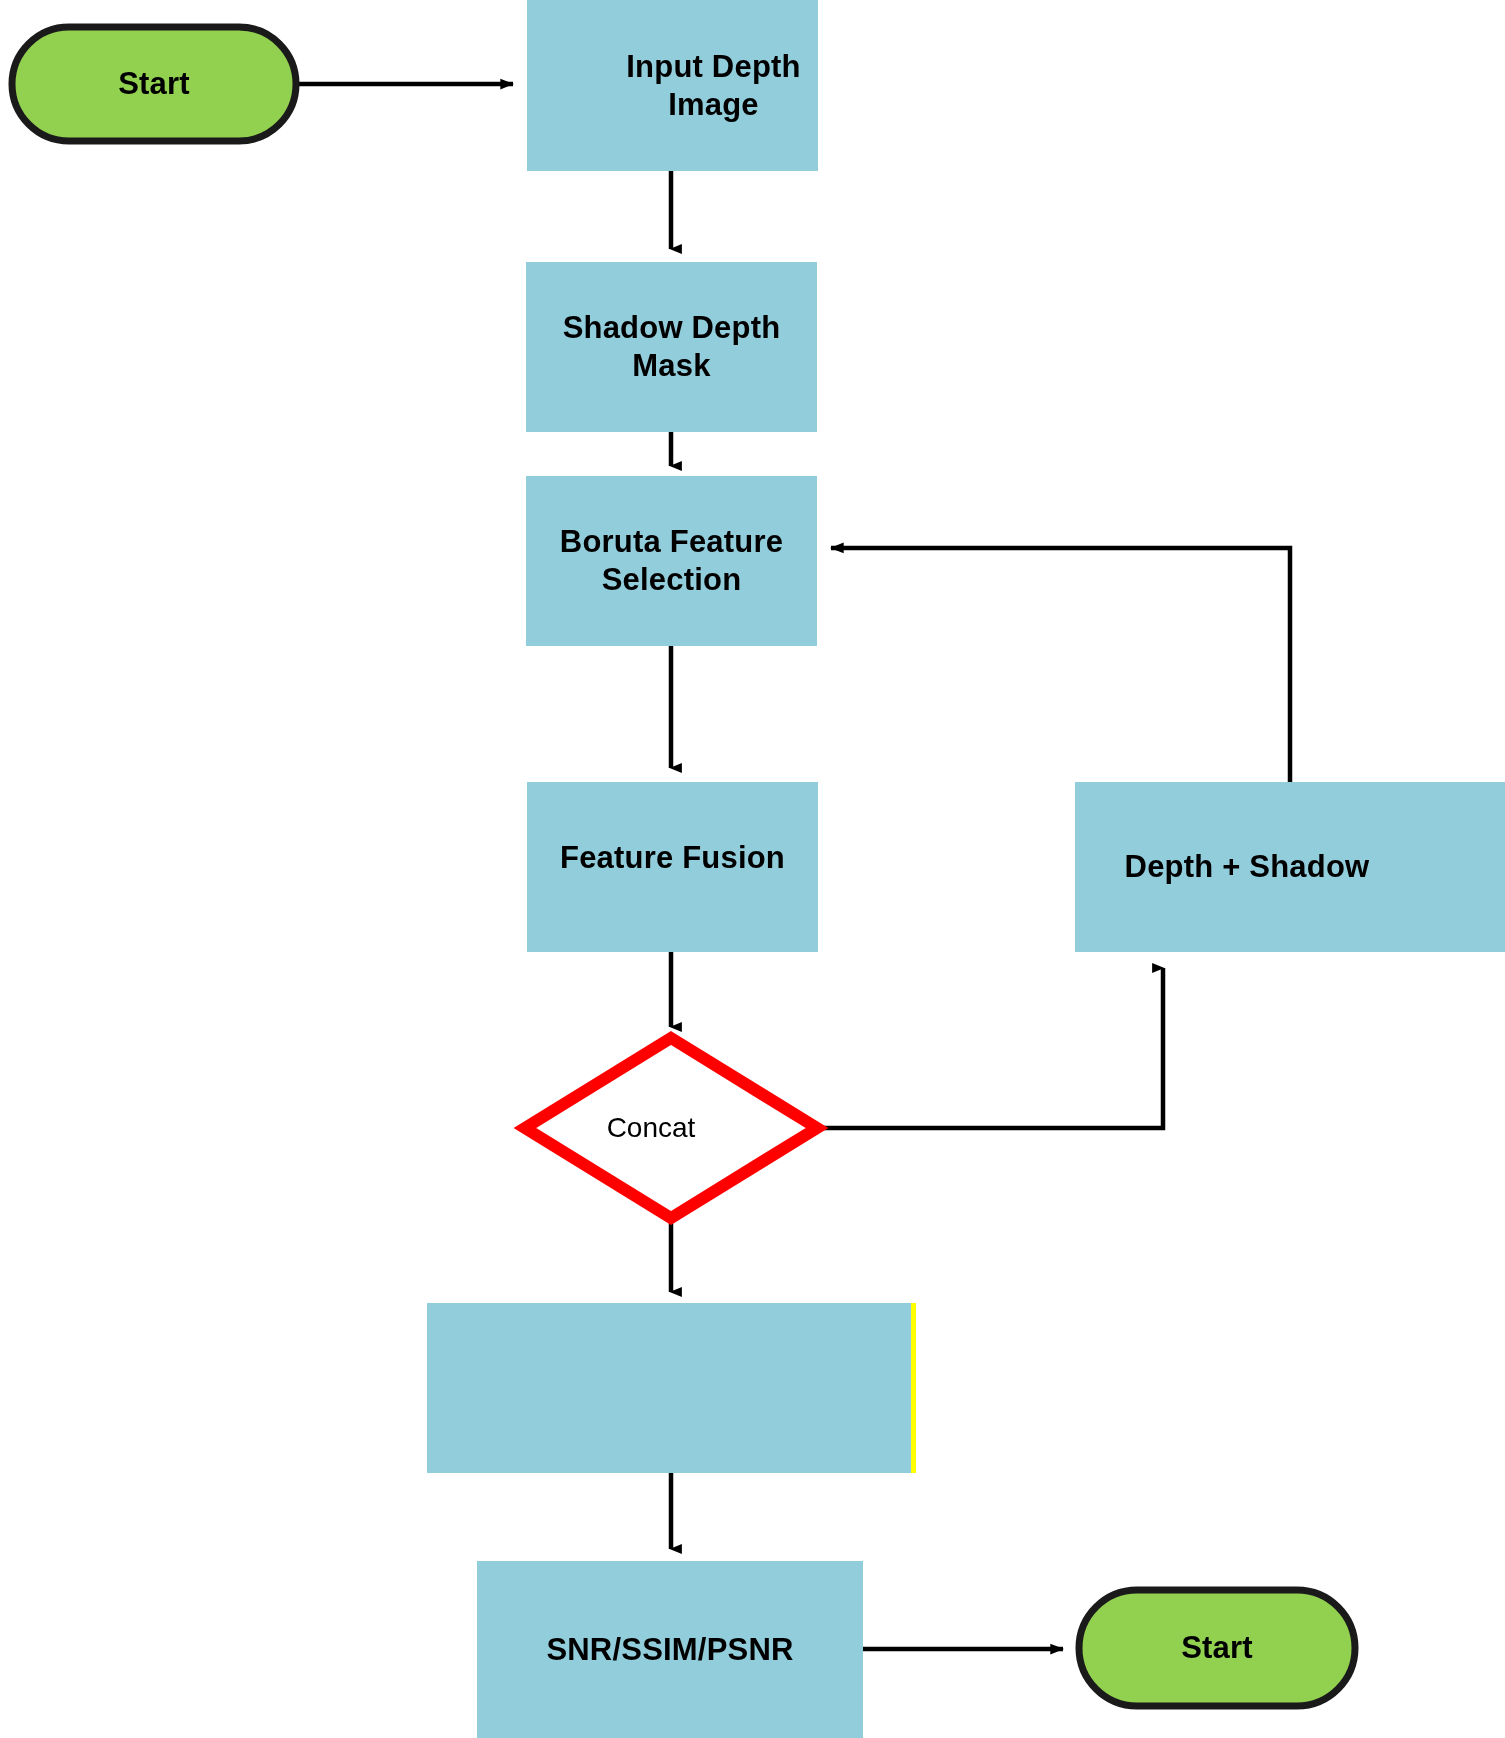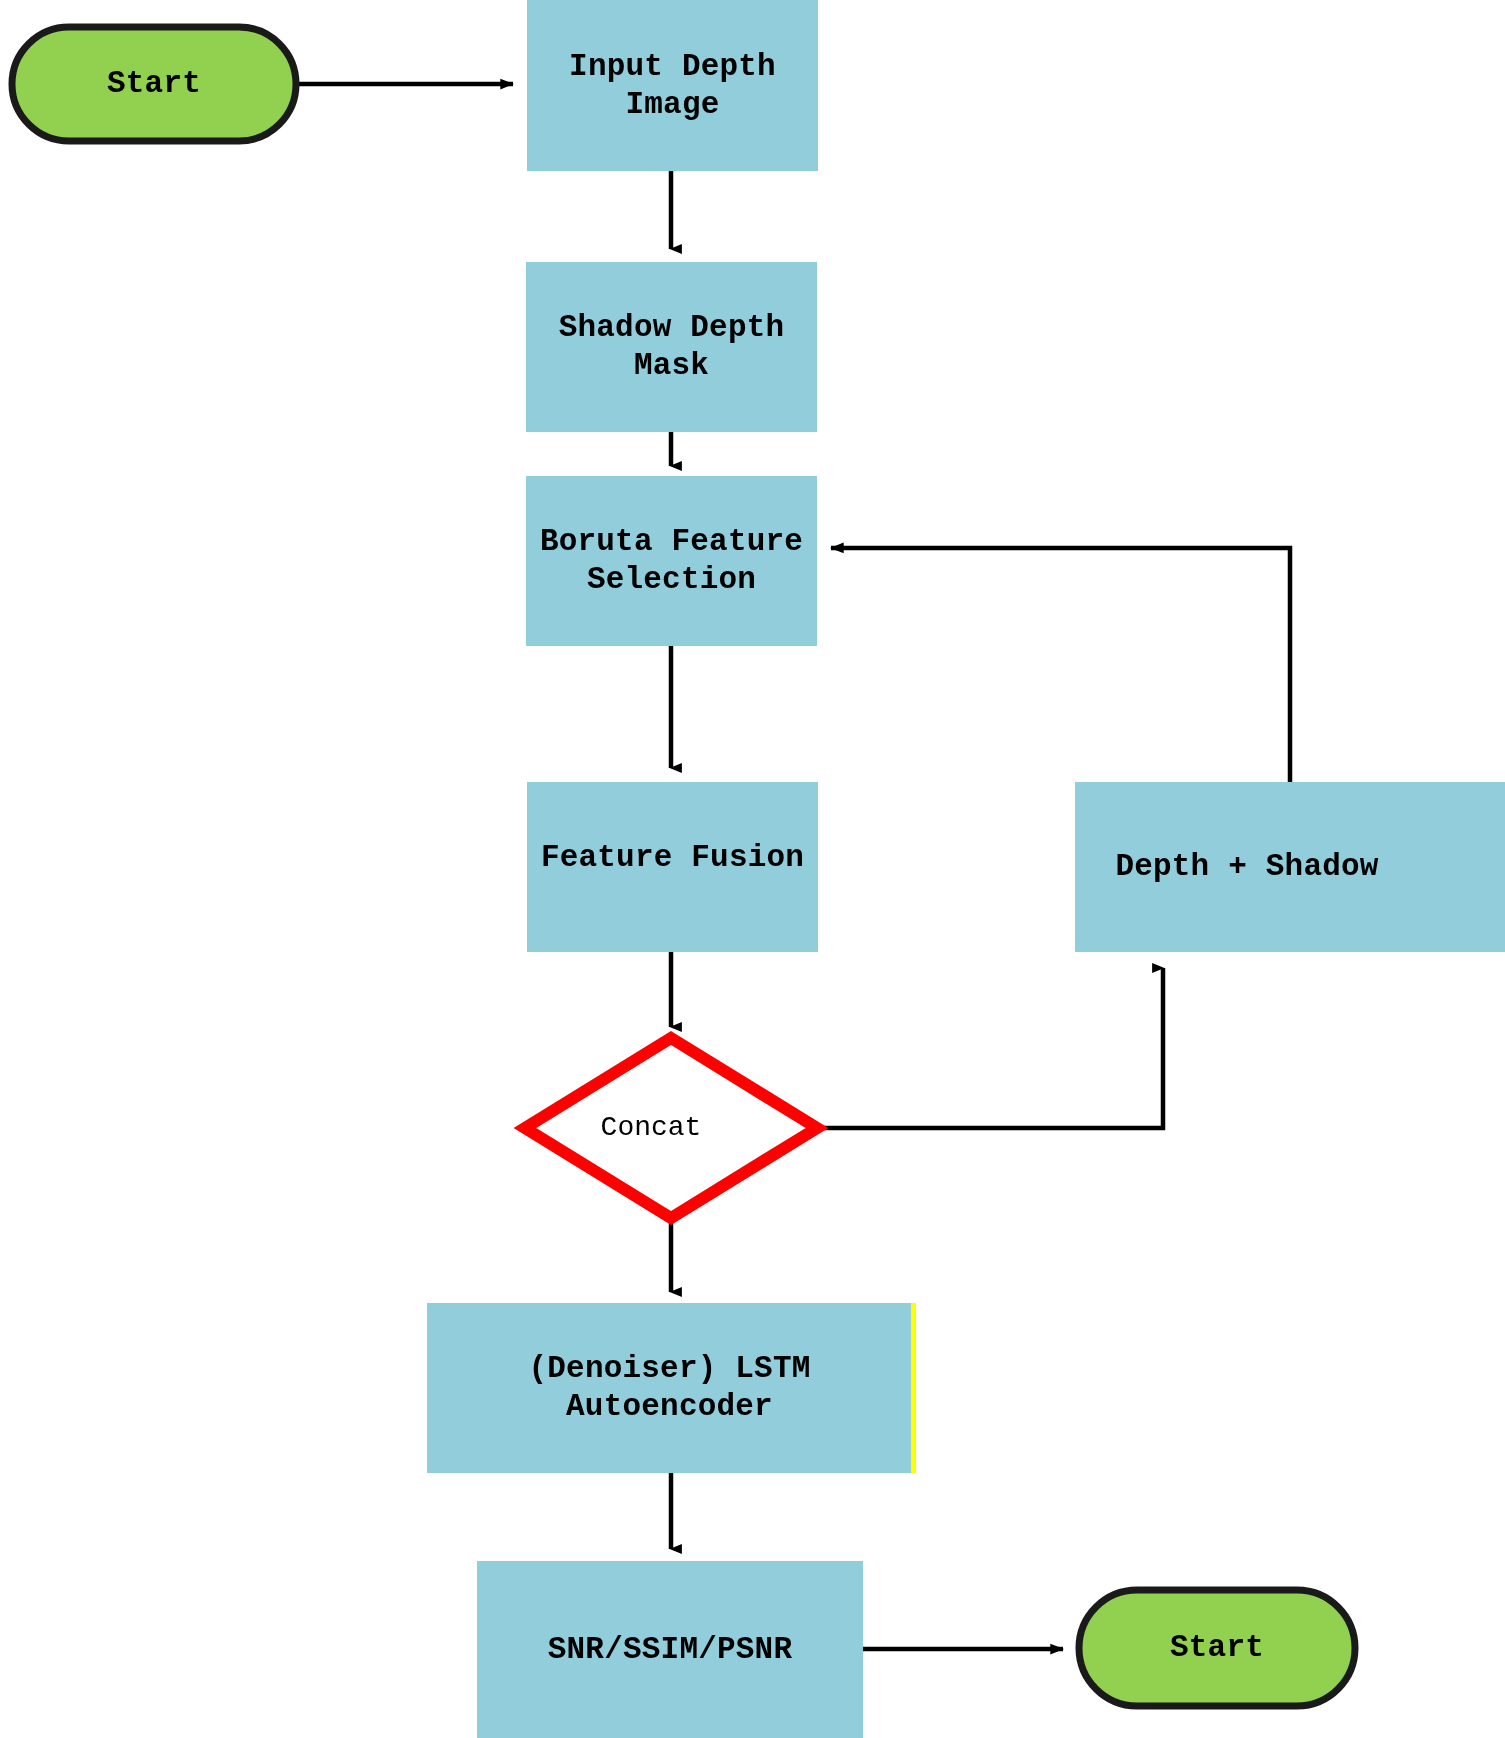--- a/index.html
+++ b/index.html
@@ -14,21 +14,20 @@
   .node-label{
     position:absolute;
     display:flex;align-items:center;justify-content:center;
     text-align:center;
     font-weight:bold;
     color:#000000;
     line-height:1.22;
     white-space:pre-line;
     pointer-events:none;
     letter-spacing:0.2px;
-    font-family:Liberation Mono, monospace;
   }
   .lbl-proc{font-size:31px;}
   .lbl-term{font-size:31px;}
   .lbl-dec{font-size:28px;font-weight:normal;letter-spacing:0px;}
 </style>
 </head>
 <body>
 
 <div id="stage">
 
@@ -108,35 +107,33 @@
       <rect x="477" y="1561" width="386" height="200" fill="#92CDDC"></rect>
     </g>
 
     <g>
       <rect x="1079" y="1590" width="276" height="116" rx="58" ry="58" fill="#92D050" stroke="#1A1A1A" stroke-width="7"></rect>
     </g>
   </svg>
 
   <div class="node-label lbl-term" style="left:12px;top:27px;width:284px;height:114px;">Start</div>
 
-  <div class="node-label lbl-proc" style="left:527px;top:0px;width:291px;height:171px;">Input Depth
+  <div class="node-label lbl-proc" style="left:527px;top:0px;width:291px;height:171px;padding-left:41px;">Input Depth
 Image</div>
 
   <div class="node-label lbl-proc" style="left:526px;top:476px;width:291px;height:170px;">Boruta Feature
 Selection</div>
 
   <div class="node-label lbl-proc" style="left:526px;top:262px;width:291px;height:170px;">Shadow Depth
 Mask</div>
 
   <div class="node-label lbl-proc" style="left:527px;top:782px;width:291px;height:152px;">Feature Fusion</div>
 
   <div class="node-label lbl-dec" style="left:571px;top:1098px;width:160px;height:60px;">Concat</div>
 
   <div class="node-label lbl-proc" style="left:1075px;top:782px;width:344px;height:170px;">Depth + Shadow</div>
 
-  <div class="node-label lbl-proc" style="left:427px;top:1303px;width:485px;height:170px;">(Denoiser) LSTM
-Autoencoder</div>
 
   <div class="node-label lbl-proc" style="left:477px;top:1561px;width:386px;height:177px;">SNR/SSIM/PSNR</div>
 
   <div class="node-label lbl-term" style="left:1079px;top:1590px;width:276px;height:116px;">Start</div>
 
 </div>
 
 </body></html>

